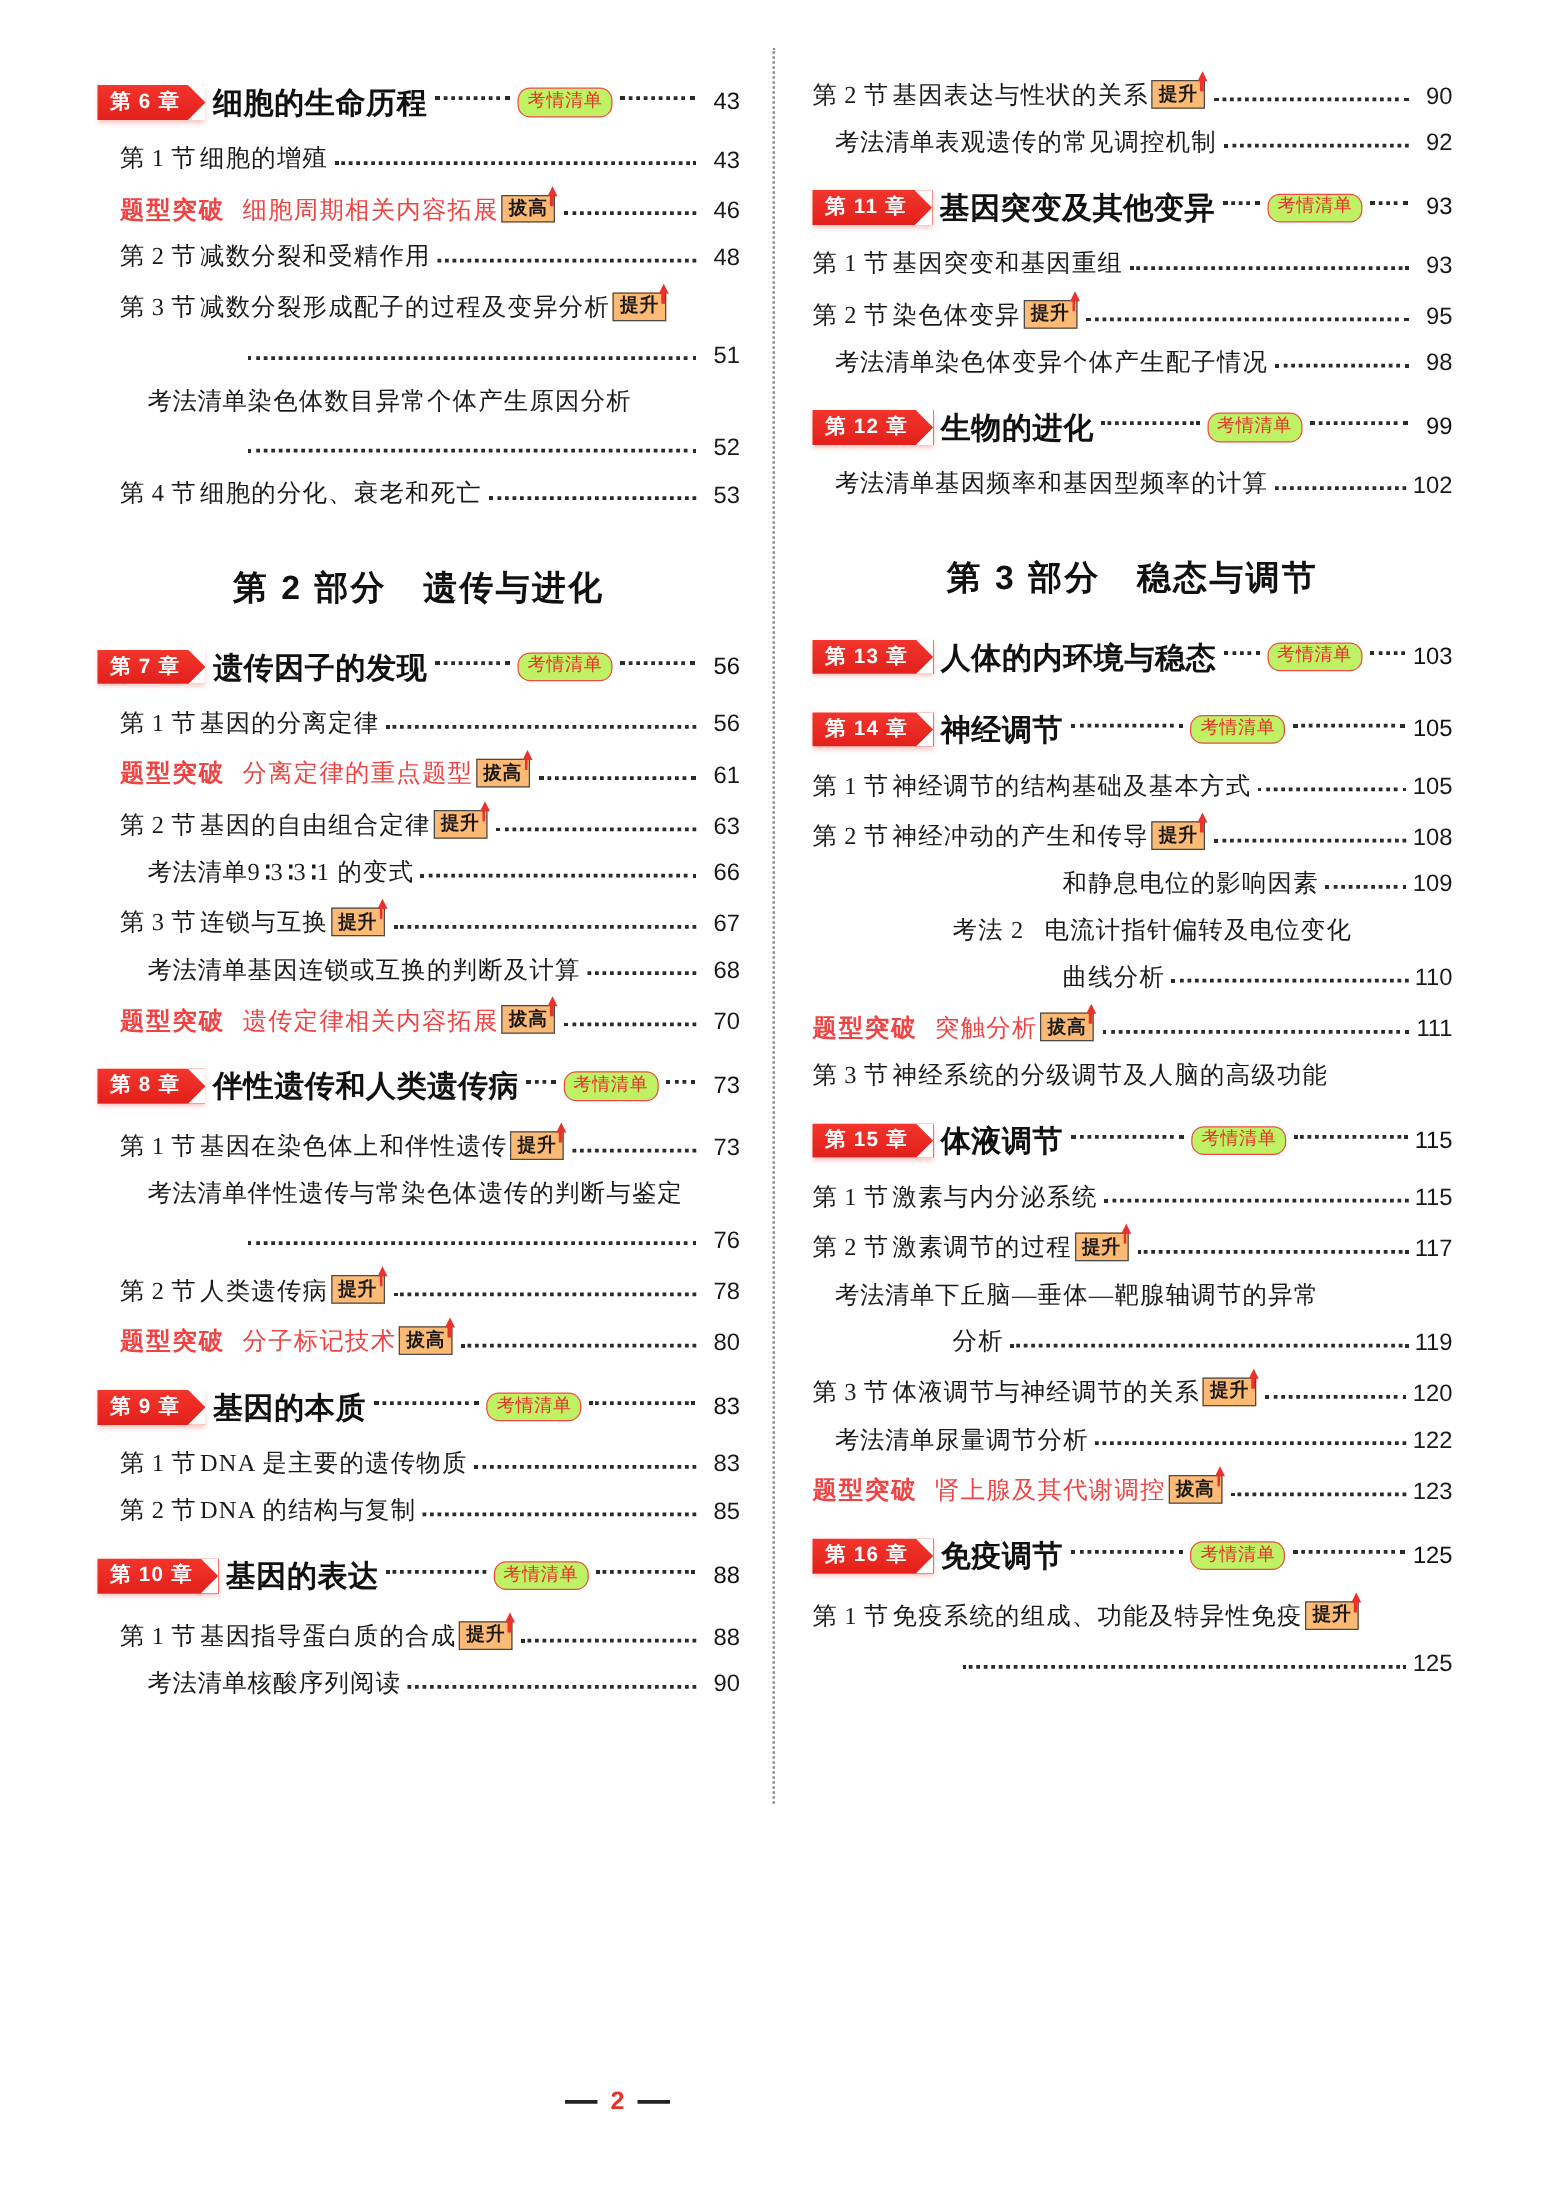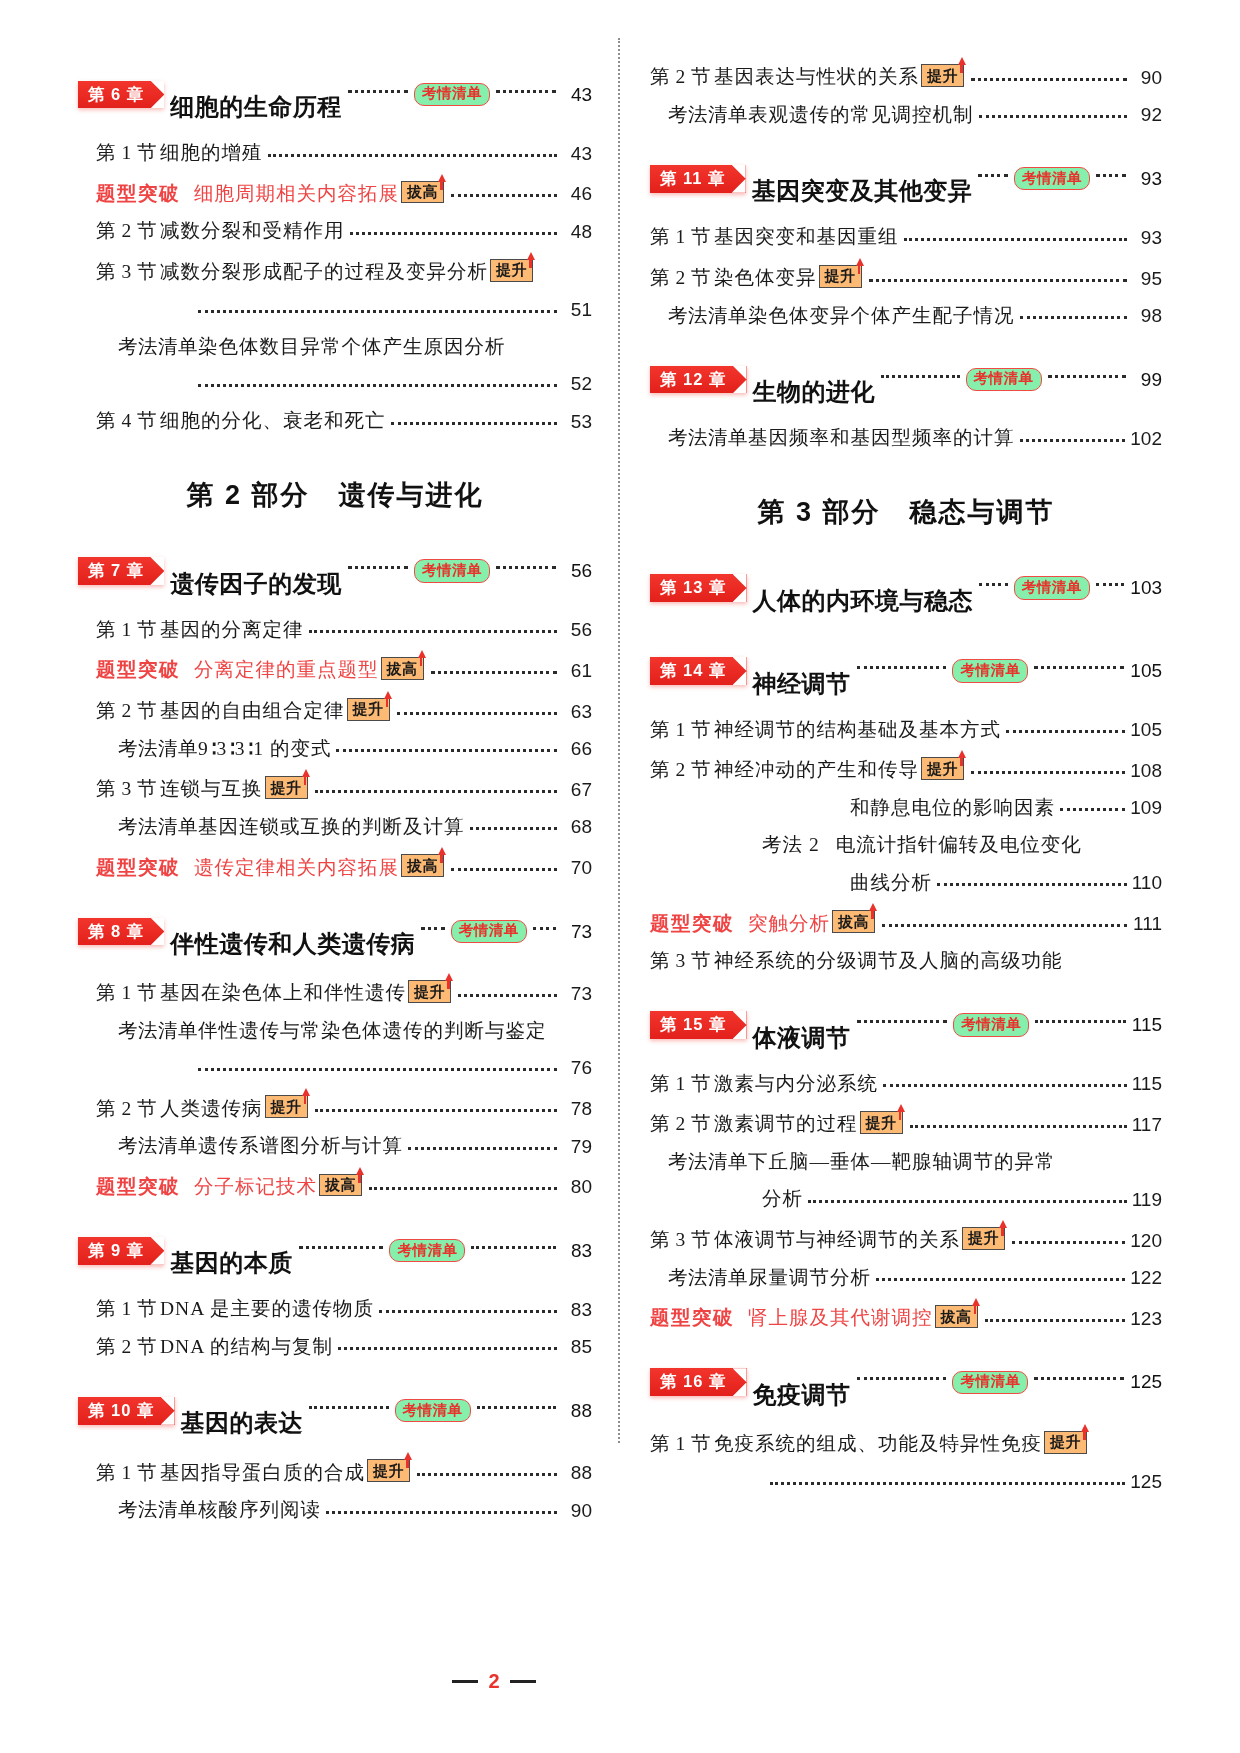--- a/index.html
+++ b/index.html
@@ -104,21 +104,20 @@
     clip-path: polygon(100% 0, 0 0, 100% 50%, 0 100%, 100% 100%);
   }
   .chapter-title {
     font-family: "Liberation Sans", sans-serif;
     font-weight: bold;
     font-size: 24px;
     color: #111;
     white-space: nowrap;
     letter-spacing: 0.5px;
     flex: 0 0 auto;
-    margin-top: 25px;
   }
   .chapter .leader {
     flex: 1 1 auto;
     border-bottom: 3.4px dotted #2b2b2b;
     margin: 0 6px 7px 6px;
     min-width: 6px;
     height: 0;
   }
   .chapter .pg {
     font-size: 19px;
@@ -127,25 +126,25 @@
     text-align: right;
     white-space: nowrap;
     color: #111;
   }
 
   
   .badge-kq {
     display: inline-block;
     border: 1.6px solid #ef4b44;
     border-radius: 10px;
-    background: #86efac;
+    background: #bef264;
     color: #e8322b;
     font-family: "Liberation Sans", sans-serif;
     font-size: 14.5px;
-    font-weight: bold;
+    font-weight: normal;
     padding: 2.5px 7px 3px 7px;
     letter-spacing: .5px;
     white-space: nowrap;
     line-height: 1.1;
     flex: 0 0 auto;
     vertical-align: middle;
   }
   .badge-ts, .badge-bg {
     display: inline-block;
     position: relative;
@@ -387,25 +386,20 @@
         <span class="pg">76</span>
       </div>
 
       <div class="row ind-1">
         <span class="lbl"><span class="sec-no">第 2 节</span><span class="sec-txt">人类遗传病</span></span>
         <span class="badge-ts">提升</span>
         <span class="leader"></span>
         <span class="pg">78</span>
       </div>
 
-      <div class="row ind-2">
-        <span class="lbl"><span class="sec-no">考法清单</span><span class="sec-txt">遗传系谱图分析与计算</span></span>
-        <span class="leader"></span>
-        <span class="pg">79</span>
-      </div>
 
       <div class="row tixing ind-1">
         <span class="lbl"><span class="tag">题型突破</span><span class="sec-txt">分子标记技术</span></span>
         <span class="badge-bg">拔高</span>
         <span class="leader"></span>
         <span class="pg">80</span>
       </div>
 
       <div class="chapter">
         <span class="chapter-tag">第 9 章</span>

